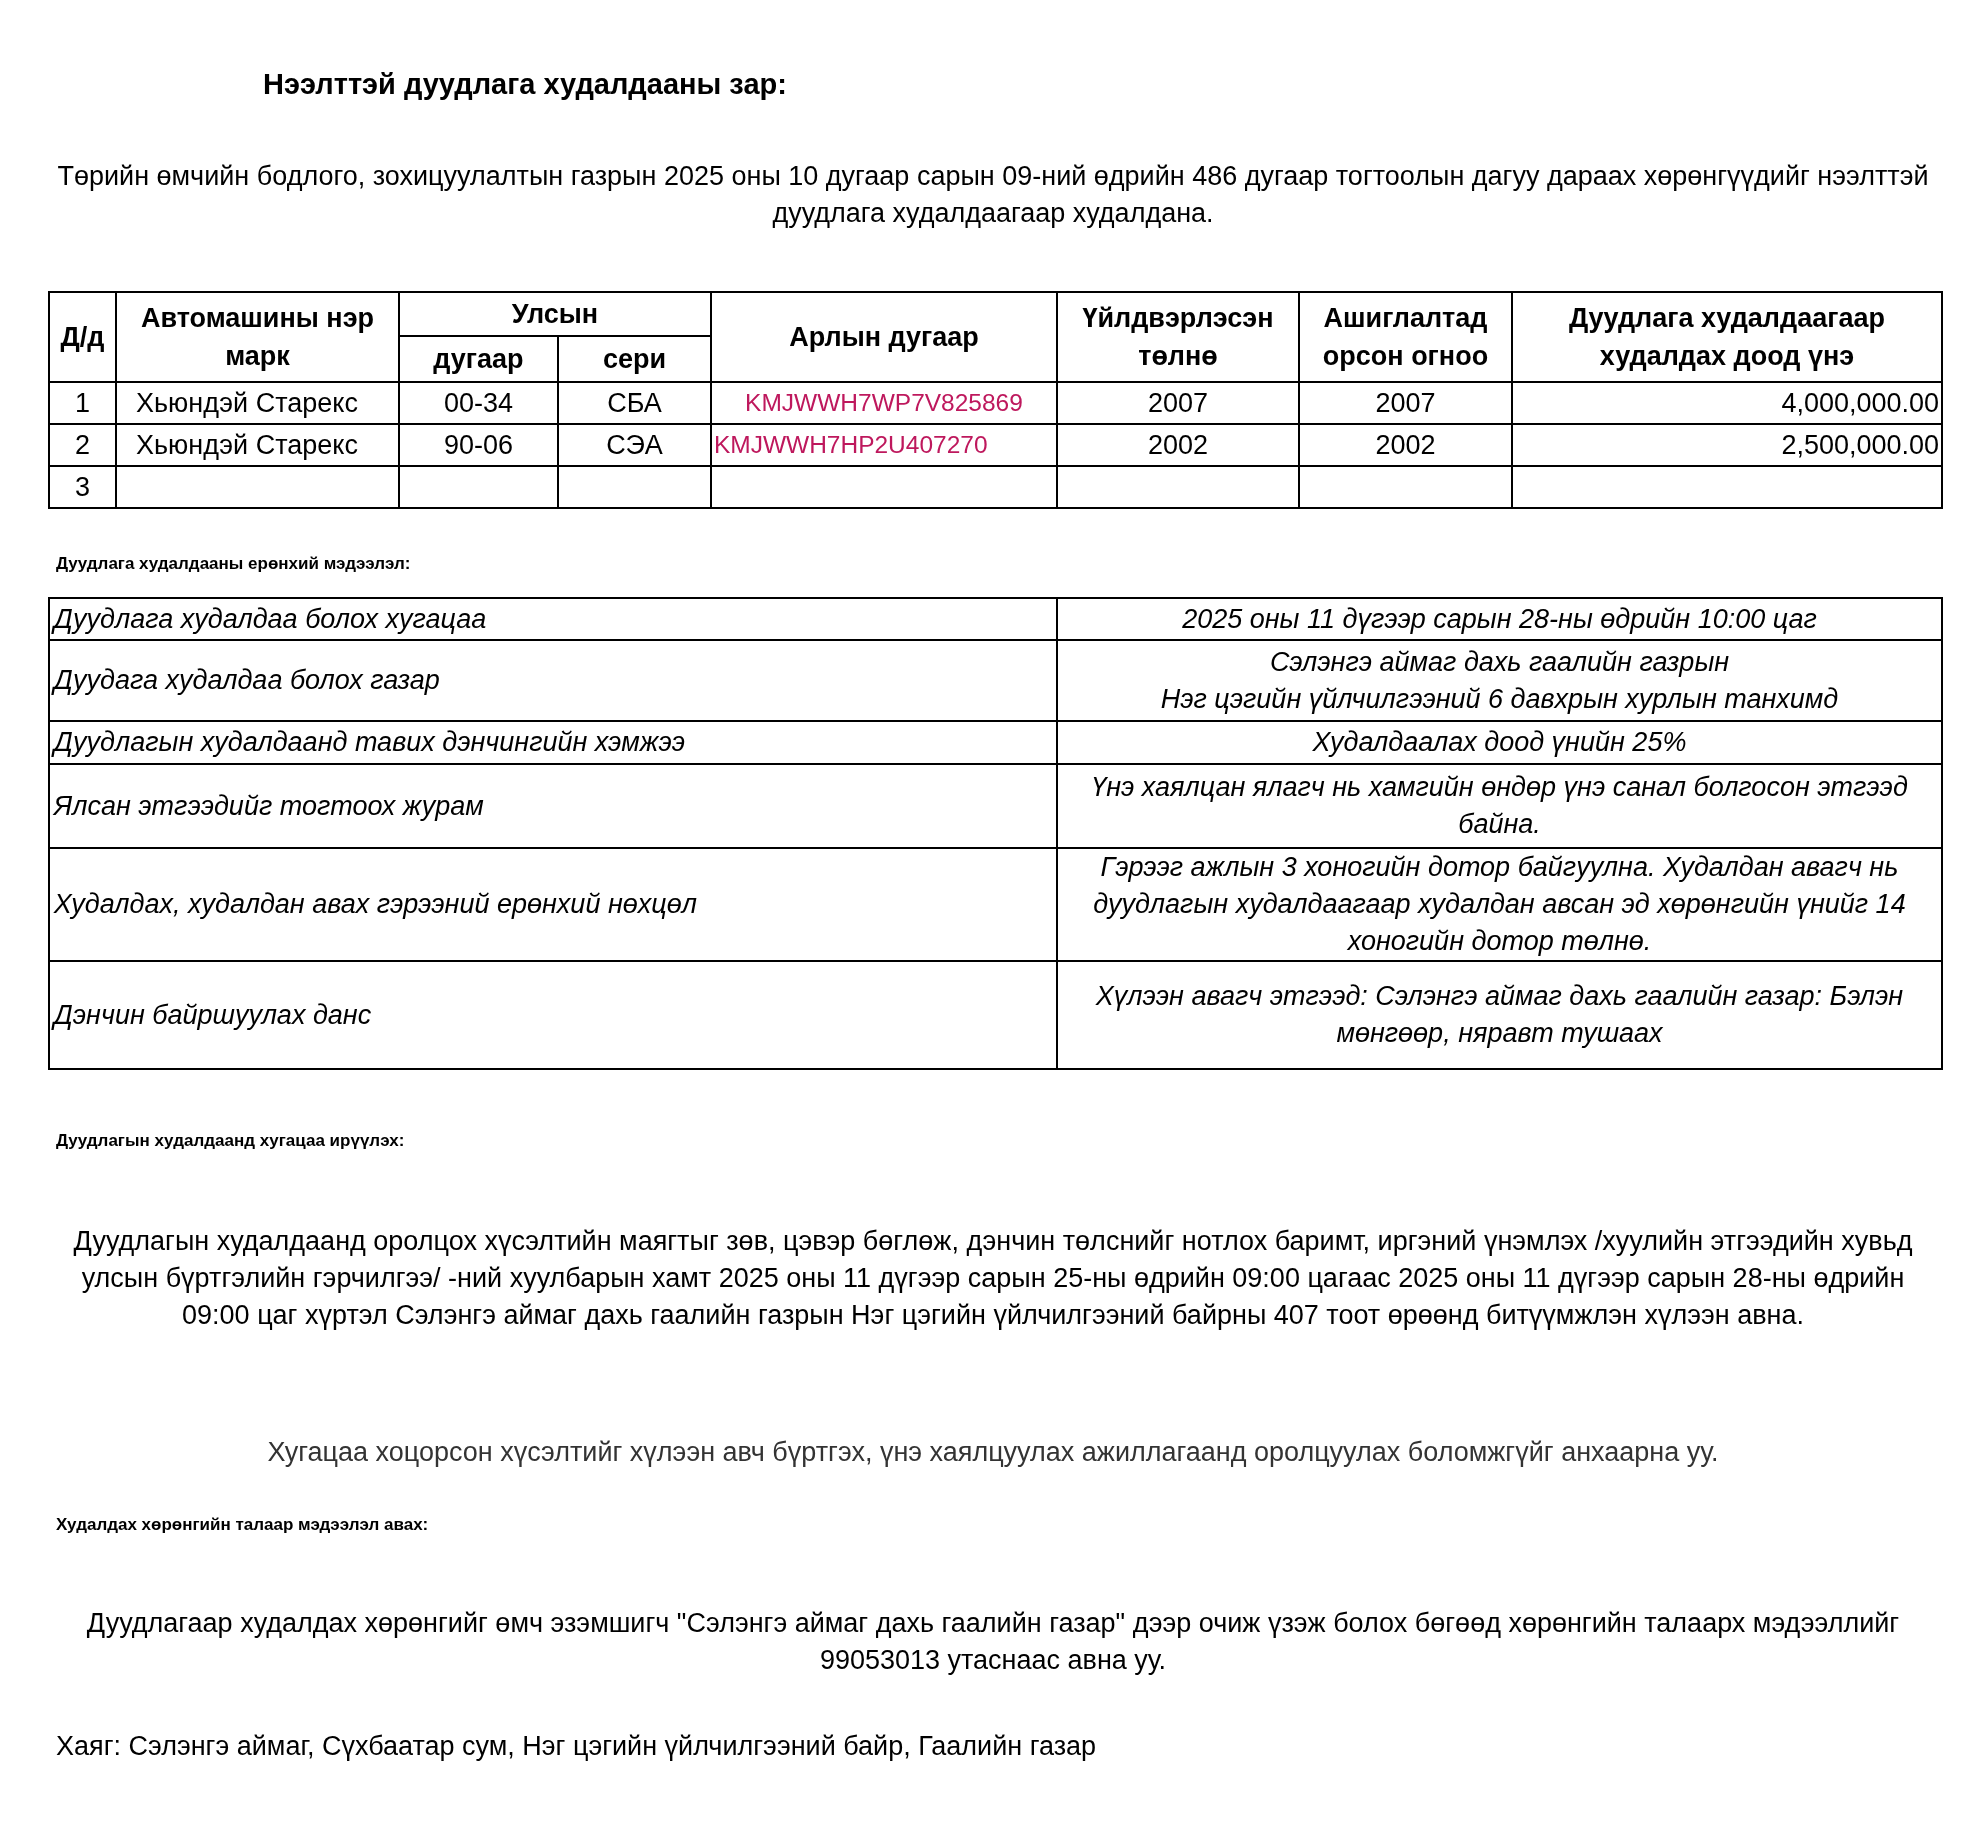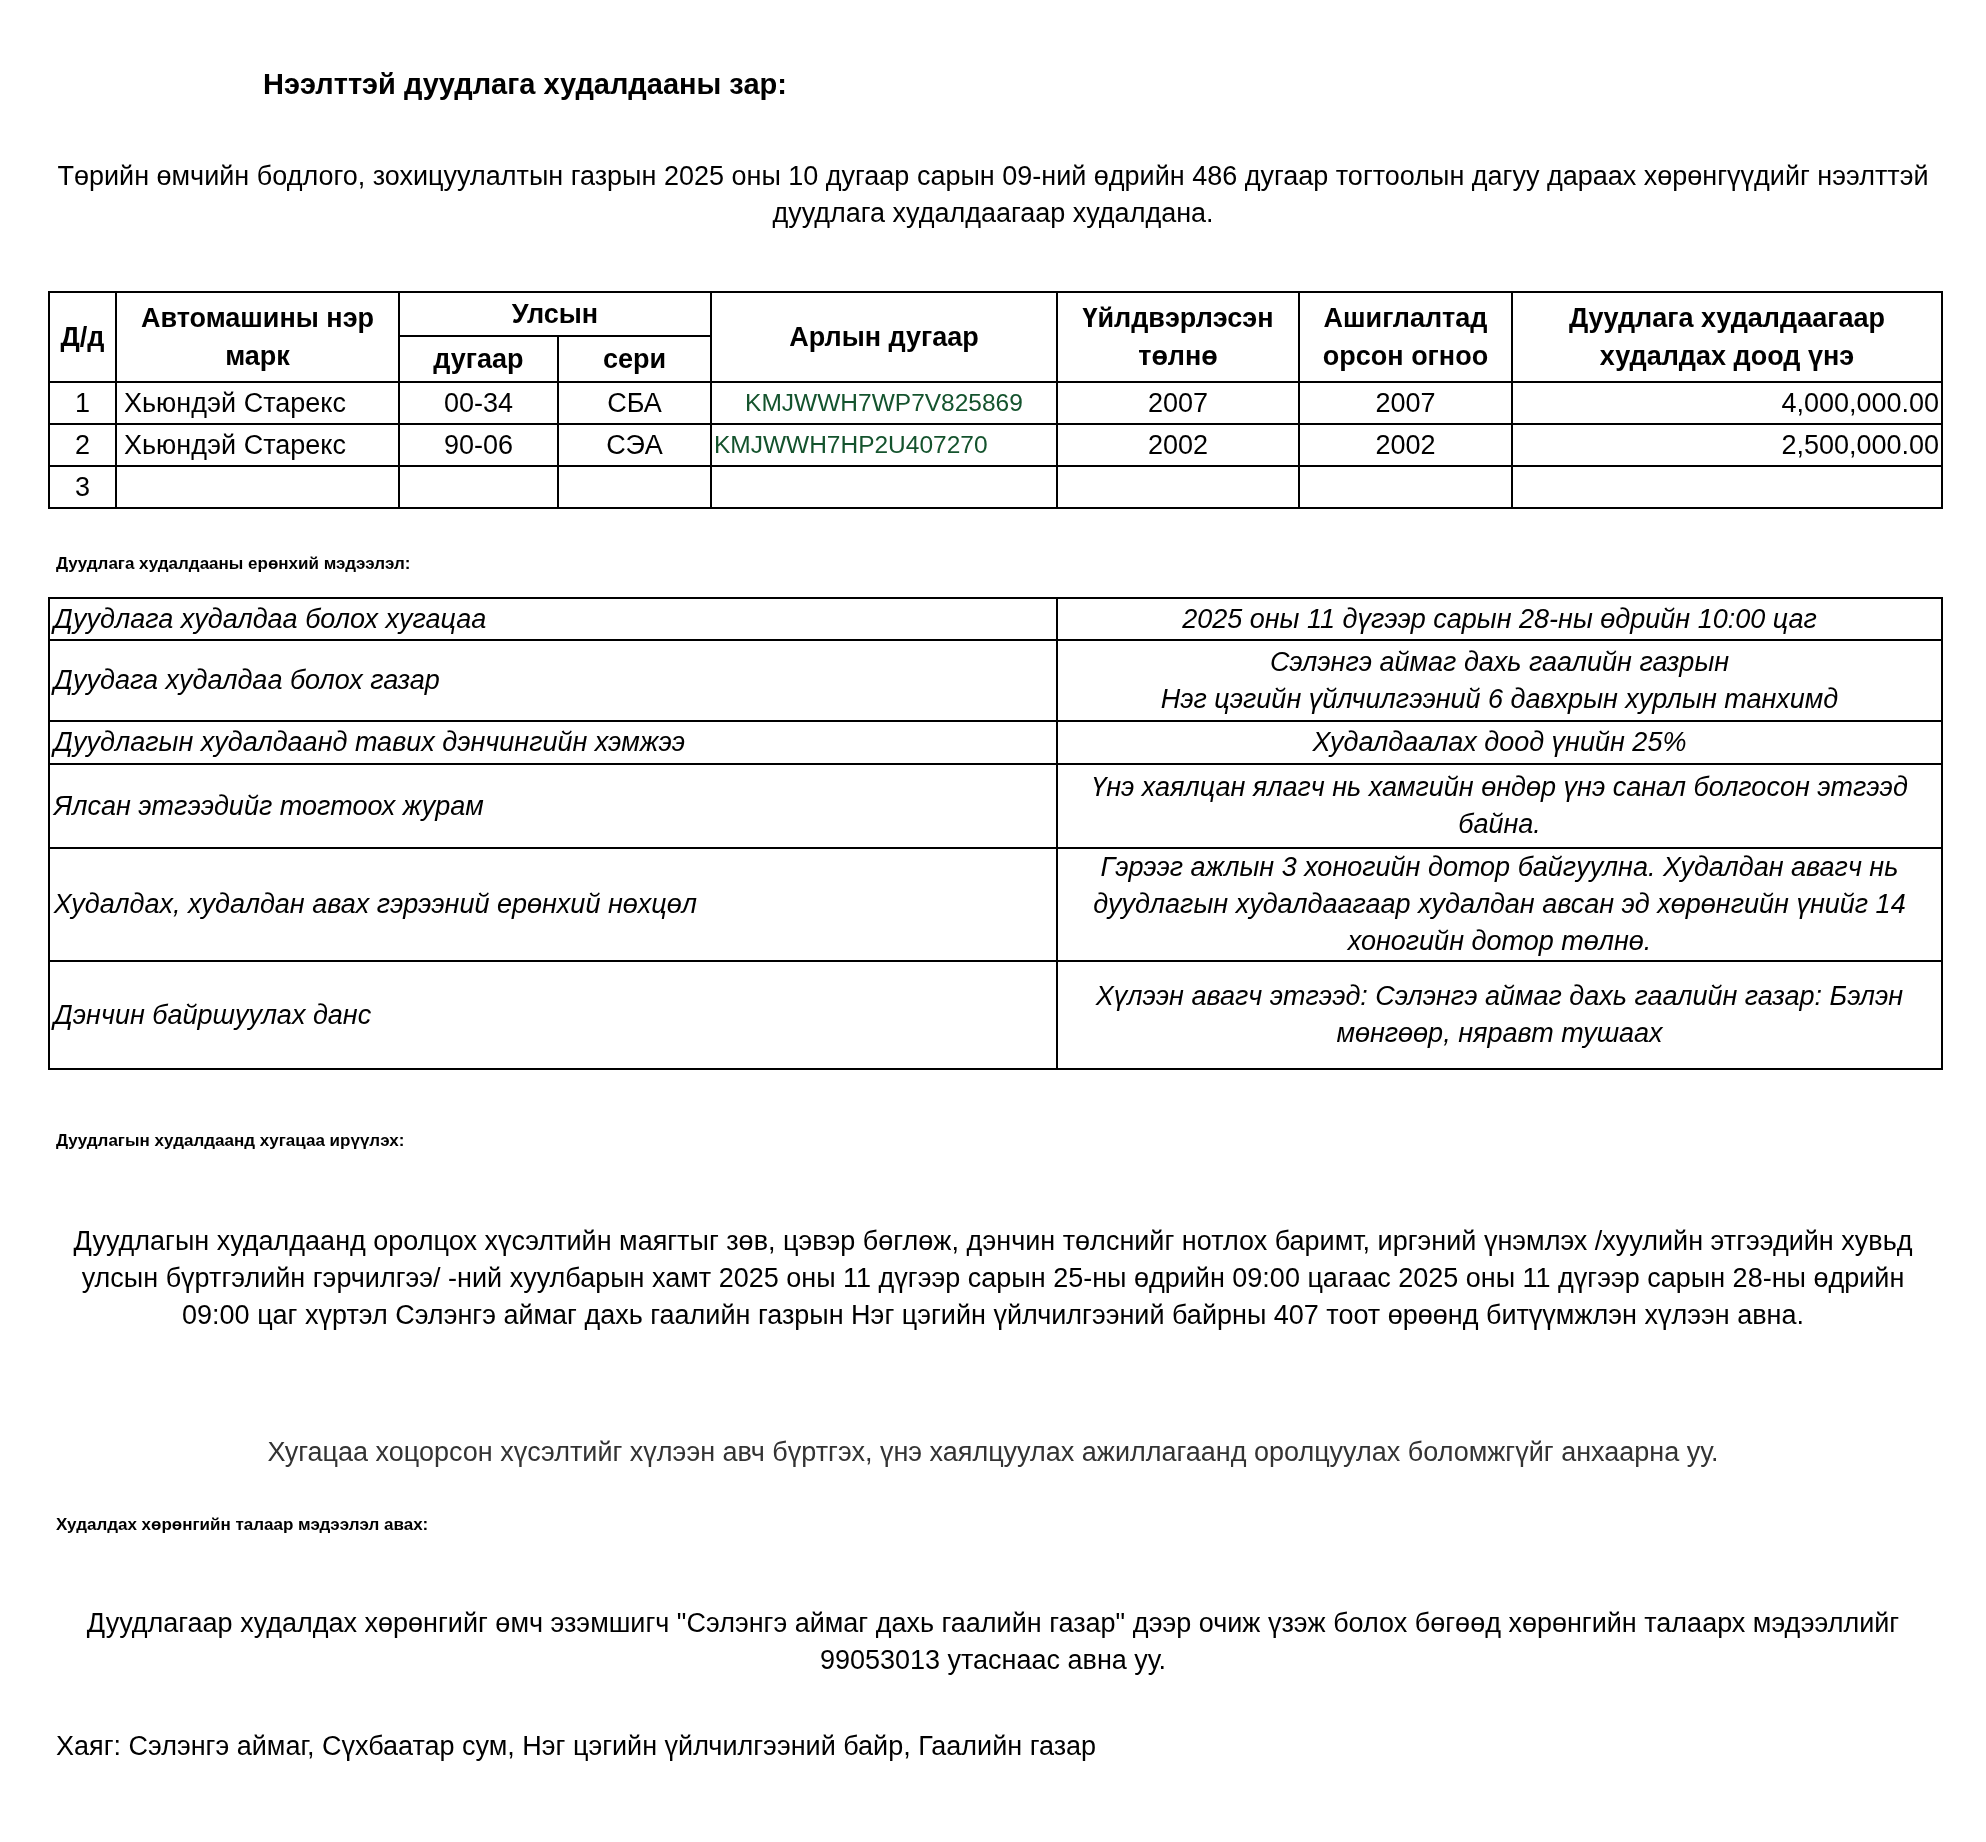--- a/index.html
+++ b/index.html
@@ -18,22 +18,22 @@
   .para { left: 56px; width: 1874px; font-size: 27px; line-height: 37px; text-align: center; }
   .gray { color: #333333; }
 
   table { border-collapse: collapse; position: absolute; table-layout: fixed; }
   td, th { border: 2.8px solid #000; padding: 0 3.8px; font-size: 27px; }
   th { font-weight: bold; line-height: 38px; }
 
   #vehicles { left: 48px; top: 291px; width: 1893px; }
   #vehicles th { text-align: center; vertical-align: middle; }
   #vehicles td { height: 40px; text-align: center; white-space: nowrap; }
-  #vehicles td.name { text-align: left; padding-left: 7px; }
-  #vehicles td.vin { font-size: 24.5px; color: #14532d; }
+  #vehicles td.name { text-align: left; padding-left: 19px; }
+  #vehicles td.vin { font-size: 24.5px; color: #be185d; }
   #vehicles td.vin.left { text-align: left; padding-left: 1.9px; }
   #vehicles td.price { text-align: right; padding-right: 1.9px; }
 
   #general { left: 48px; top: 597px; width: 1893px; font-style: italic; }
   #general td { line-height: 37px; vertical-align: middle; }
   #general td.label { text-align: left; padding-left: 3.8px; }
   #general td.value { text-align: center; }
 </style>
 </head>
 <body>

